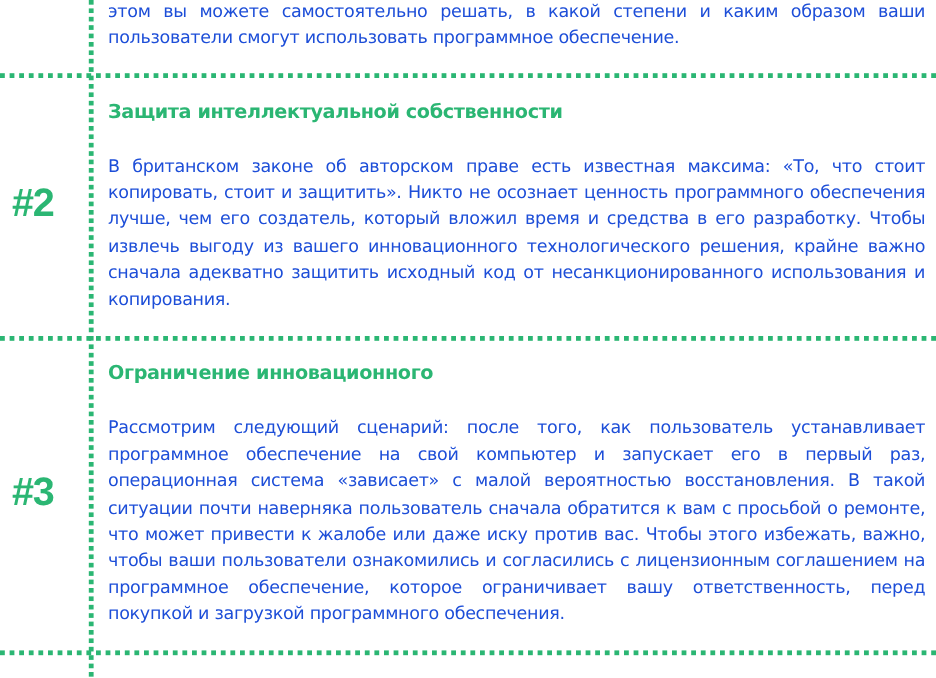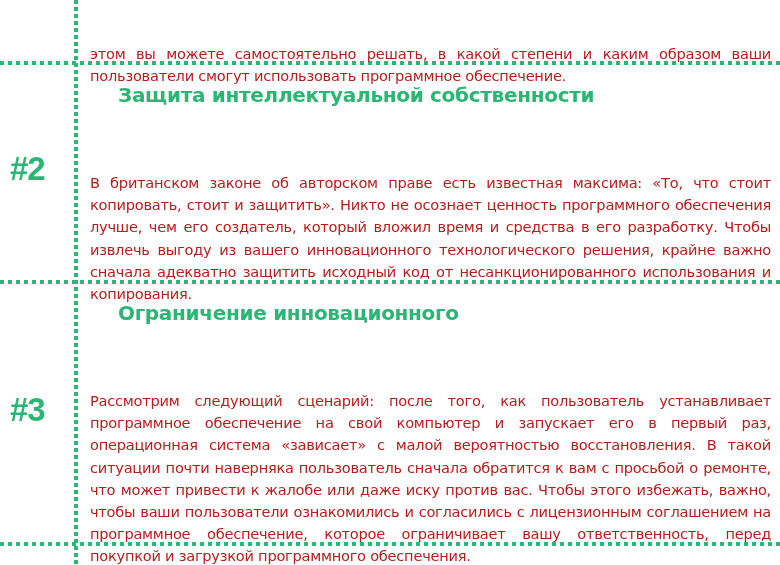--- a/index.html
+++ b/index.html
@@ -9,27 +9,27 @@
     background-image: linear-gradient(to bottom, #2bb673 0 4px, transparent 4px 7px);
     background-size: 4px 7px; background-repeat: repeat-y;
   }
   .hline {
     position: absolute; left: 0; width: 780px; height: 4px;
     background-image: linear-gradient(to right, #2bb673 0 4px, transparent 4px 8px);
     background-size: 8px 4px; background-repeat: repeat-x;
   }
   .text {
     position: absolute; left: 90px; width: 681px;
-    font-size: 14.6px; line-height: 22.2px; color: #b91c1c;
+    font-size: 14.6px; line-height: 22.2px; color: #1d4ed8;
     text-align: justify; text-align-last: left;
-    font-family: "DejaVu Sans", sans-serif; letter-spacing: -0.25px; margin-top: 44px;
+    font-family: "DejaVu Sans", sans-serif; letter-spacing: -0.25px;
   }
   .title {
-    position: absolute; left: 90px; font-size: 20px; font-weight: bold; color: #2bb673;
-    font-family: "DejaVu Sans", sans-serif; letter-spacing: -0.3px; margin-left: 28px;
+    position: absolute; left: 90px; font-size: 16px; font-weight: bold; color: #2bb673;
+    font-family: "DejaVu Sans", sans-serif; letter-spacing: -0.3px;
   }
   .num {
     position: absolute; left: 10px; width: 54px; font-size: 33px; font-weight: bold; color: #2bb673;
     font-family: "Liberation Sans", sans-serif; letter-spacing: -1px;
   }
 </style>
 </head>
 <body>
 
 <div class="vline"></div>

